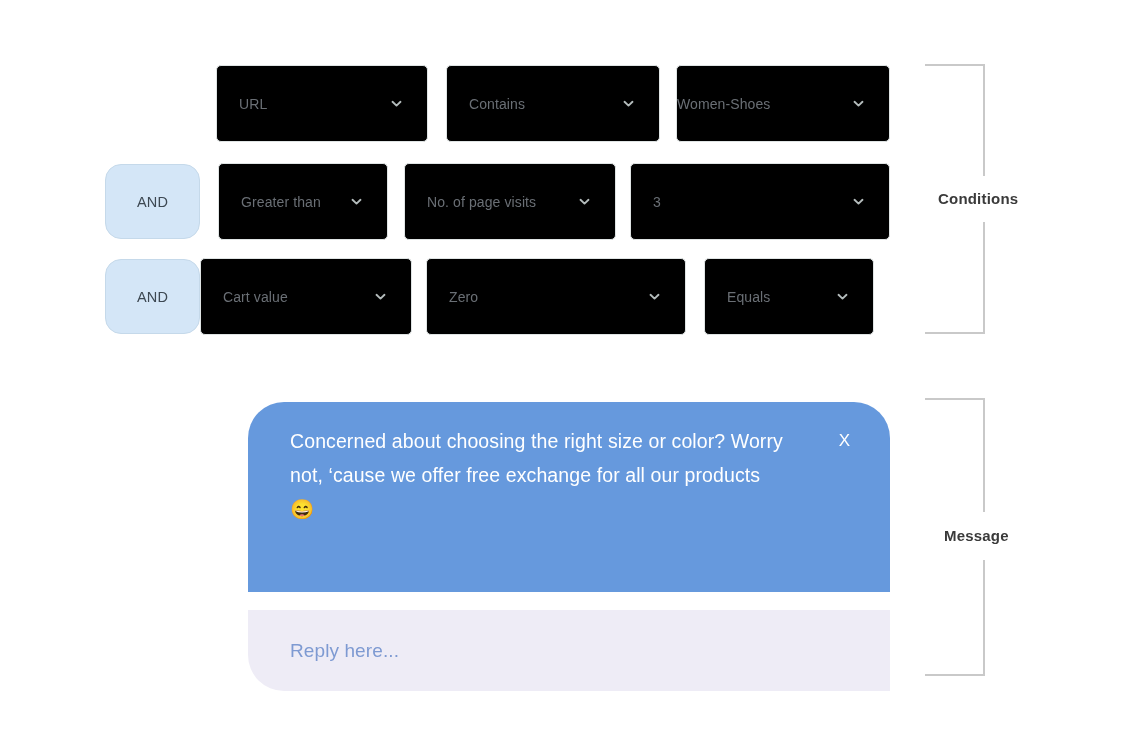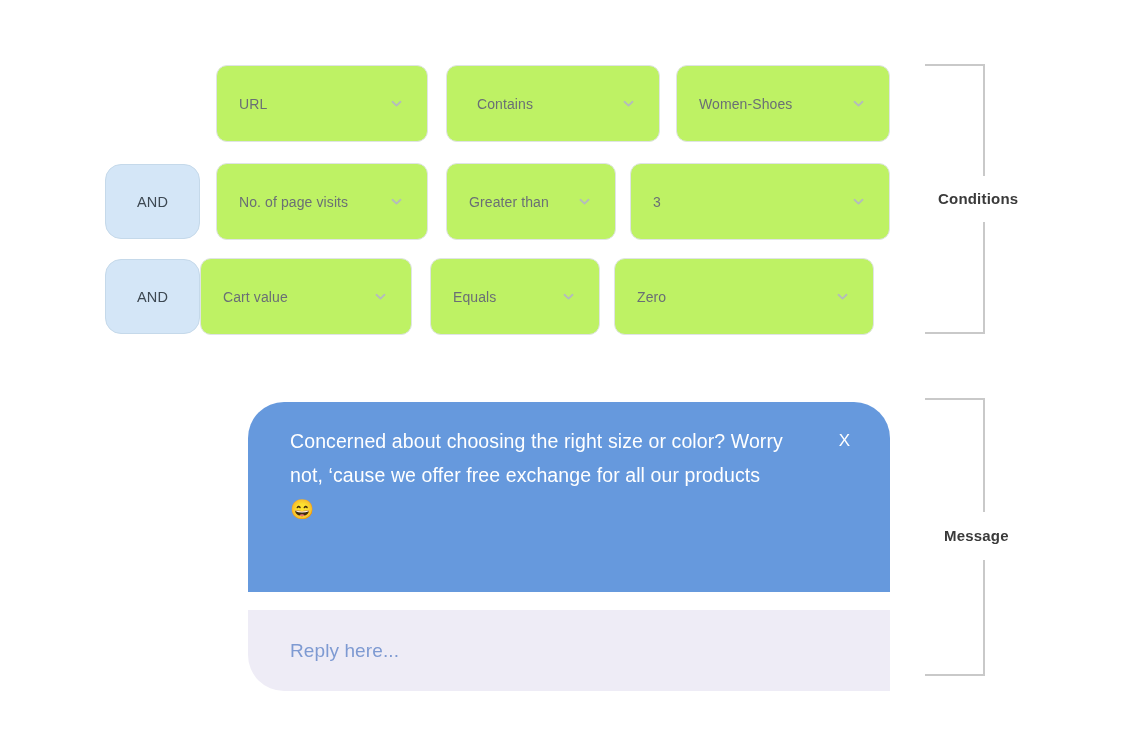--- a/index.html
+++ b/index.html
@@ -37,23 +37,23 @@
     justify-content: center;
     font-size: 14.5px;
     color: #3d4852;
     letter-spacing: 0.2px;
     box-sizing: border-box;
     flex: none;
   }
 
   .select {
     height: 77px;
-    background: #bef264;
+    background: #000000;
     border: 1px solid #dfe4e4;
-    border-radius: 11px;
+    border-radius: 5px;
     display: flex;
     align-items: center;
     box-sizing: border-box;
     flex: none;
     position: relative;
   }
   .select .sel-label {
     font-size: 14px;
     color: #6a6f75;
     letter-spacing: 0.1px;
@@ -168,59 +168,59 @@
     <div class="select" style="width:212px;">
       <span class="sel-label" style="padding-left:22px;">URL</span>
       <span class="chev" style="right:24px;">
         <svg viewBox="0 0 13 13">
             <path d="M2.5 4.8 L6.5 8.6 L10.5 4.8" fill="none" stroke="#b4bcbc" stroke-width="1.9" stroke-linecap="round" stroke-linejoin="round"></path>
           </svg>
       </span>
     </div>
 
     <div class="select" style="width:214px; margin-left:18px;">
-      <span class="sel-label" style="padding-left:30px;">Contains</span>
+      <span class="sel-label" style="padding-left:22px;">Contains</span>
       <span class="chev" style="right:24px;">
         <svg viewBox="0 0 13 13">
             <path d="M2.5 4.8 L6.5 8.6 L10.5 4.8" fill="none" stroke="#b4bcbc" stroke-width="1.9" stroke-linecap="round" stroke-linejoin="round"></path>
           </svg>
       </span>
     </div>
 
     <div class="select" style="width:214px; margin-left:16px;">
-      <span class="sel-label" style="padding-left:22px;">Women-Shoes</span>
+      <span class="sel-label" style="">Women-Shoes</span>
       <span class="chev" style="right:24px;">
         <svg viewBox="0 0 13 13">
             <path d="M2.5 4.8 L6.5 8.6 L10.5 4.8" fill="none" stroke="#b4bcbc" stroke-width="1.9" stroke-linecap="round" stroke-linejoin="round"></path>
           </svg>
       </span>
     </div>
   </div>
 
   <div class="cond-row" style="left:105px; top:163px;">
     <div class="and-chip">AND</div>
 
+    <div class="select" style="width:170px; margin-left:18px;">
+      <span class="sel-label" style="padding-left:22px;">Greater than</span>
+      <span class="chev" style="right:24px;">
+        <svg viewBox="0 0 13 13">
+            <path d="M2.5 4.8 L6.5 8.6 L10.5 4.8" fill="none" stroke="#b4bcbc" stroke-width="1.9" stroke-linecap="round" stroke-linejoin="round"></path>
+          </svg>
+      </span>
+    </div>
+
     <div class="select" style="width:212px; margin-left:16px;">
       <span class="sel-label" style="padding-left:22px;">No. of page visits</span>
       <span class="chev" style="right:24px;">
         <svg viewBox="0 0 13 13">
             <path d="M2.5 4.8 L6.5 8.6 L10.5 4.8" fill="none" stroke="#b4bcbc" stroke-width="1.9" stroke-linecap="round" stroke-linejoin="round"></path>
           </svg>
       </span>
     </div>
 
-    <div class="select" style="width:170px; margin-left:18px;">
-      <span class="sel-label" style="padding-left:22px;">Greater than</span>
-      <span class="chev" style="right:24px;">
-        <svg viewBox="0 0 13 13">
-            <path d="M2.5 4.8 L6.5 8.6 L10.5 4.8" fill="none" stroke="#b4bcbc" stroke-width="1.9" stroke-linecap="round" stroke-linejoin="round"></path>
-          </svg>
-      </span>
-    </div>
-
     <div class="select" style="width:260px; margin-left:14px;">
       <span class="sel-label" style="padding-left:22px;">3</span>
       <span class="chev" style="right:24px;">
         <svg viewBox="0 0 13 13">
             <path d="M2.5 4.8 L6.5 8.6 L10.5 4.8" fill="none" stroke="#b4bcbc" stroke-width="1.9" stroke-linecap="round" stroke-linejoin="round"></path>
           </svg>
       </span>
     </div>
   </div>
 
@@ -229,31 +229,31 @@
 
     <div class="select" style="width:212px; margin-left:0;">
       <span class="sel-label" style="padding-left:22px;">Cart value</span>
       <span class="chev" style="right:24px;">
         <svg viewBox="0 0 13 13">
             <path d="M2.5 4.8 L6.5 8.6 L10.5 4.8" fill="none" stroke="#b4bcbc" stroke-width="1.9" stroke-linecap="round" stroke-linejoin="round"></path>
           </svg>
       </span>
     </div>
 
+    <div class="select" style="width:260px; margin-left:14px;">
+      <span class="sel-label" style="padding-left:22px;">Zero</span>
+      <span class="chev" style="right:24px;">
+        <svg viewBox="0 0 13 13">
+            <path d="M2.5 4.8 L6.5 8.6 L10.5 4.8" fill="none" stroke="#b4bcbc" stroke-width="1.9" stroke-linecap="round" stroke-linejoin="round"></path>
+          </svg>
+      </span>
+    </div>
+
     <div class="select" style="width:170px; margin-left:18px;">
       <span class="sel-label" style="padding-left:22px;">Equals</span>
-      <span class="chev" style="right:24px;">
-        <svg viewBox="0 0 13 13">
-            <path d="M2.5 4.8 L6.5 8.6 L10.5 4.8" fill="none" stroke="#b4bcbc" stroke-width="1.9" stroke-linecap="round" stroke-linejoin="round"></path>
-          </svg>
-      </span>
-    </div>
-
-    <div class="select" style="width:260px; margin-left:14px;">
-      <span class="sel-label" style="padding-left:22px;">Zero</span>
       <span class="chev" style="right:24px;">
         <svg viewBox="0 0 13 13">
             <path d="M2.5 4.8 L6.5 8.6 L10.5 4.8" fill="none" stroke="#b4bcbc" stroke-width="1.9" stroke-linecap="round" stroke-linejoin="round"></path>
           </svg>
       </span>
     </div>
   </div>
 
   <div class="bracket" style="left:925px; top:64px; width:60px; height:270px;">
     <div class="notch" style="top:112px; height:46px;"></div>

